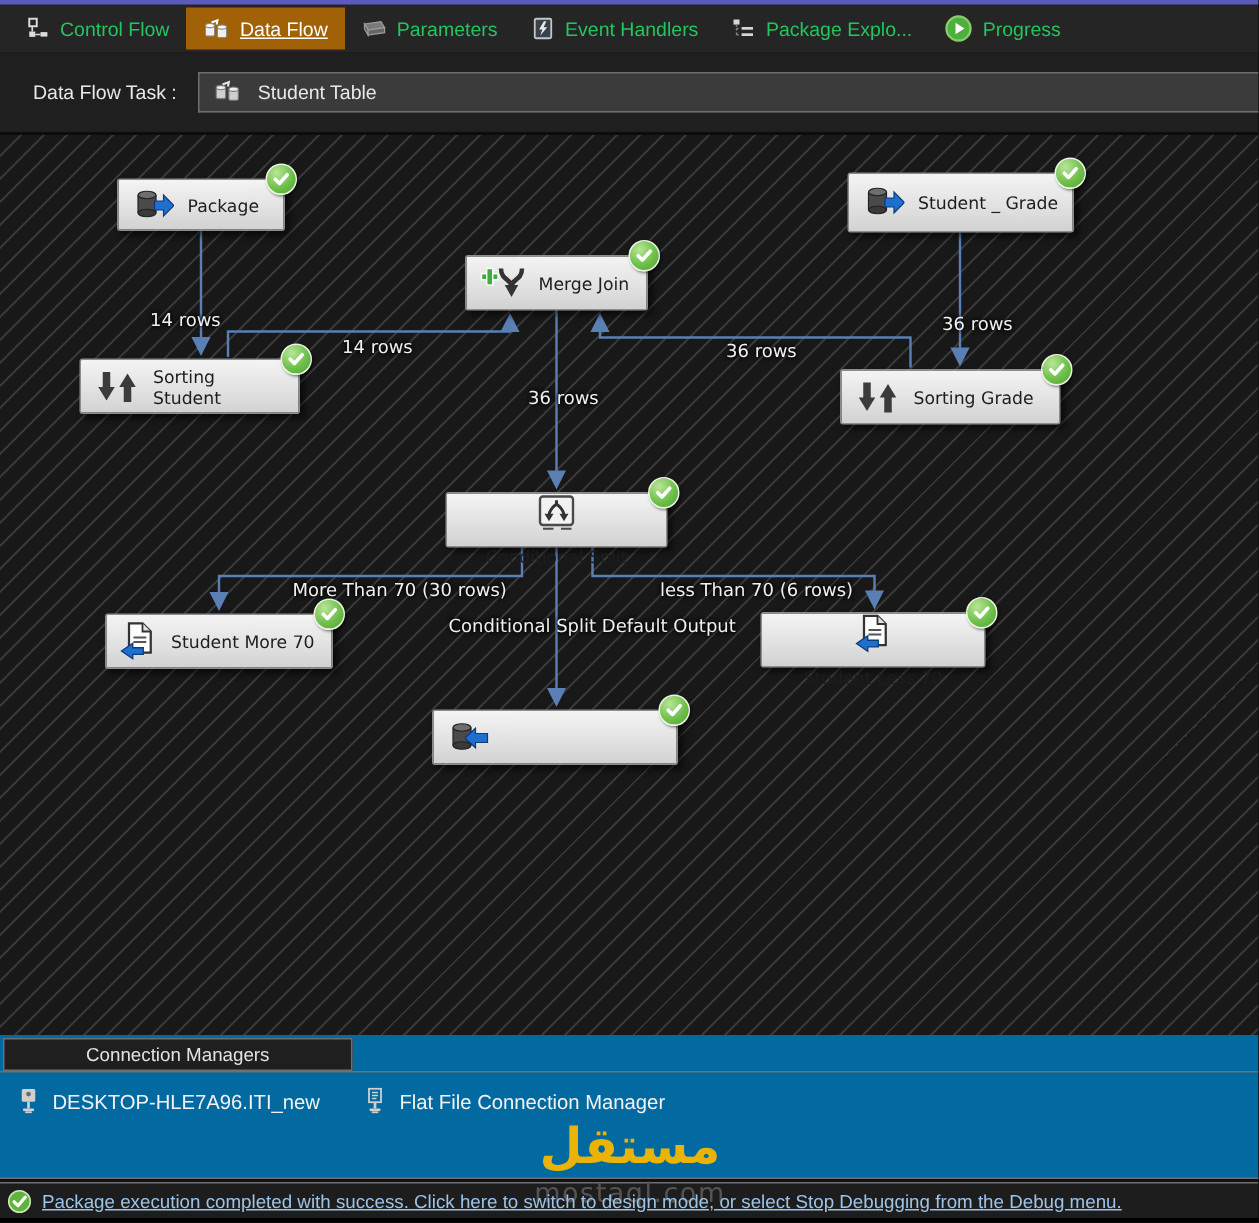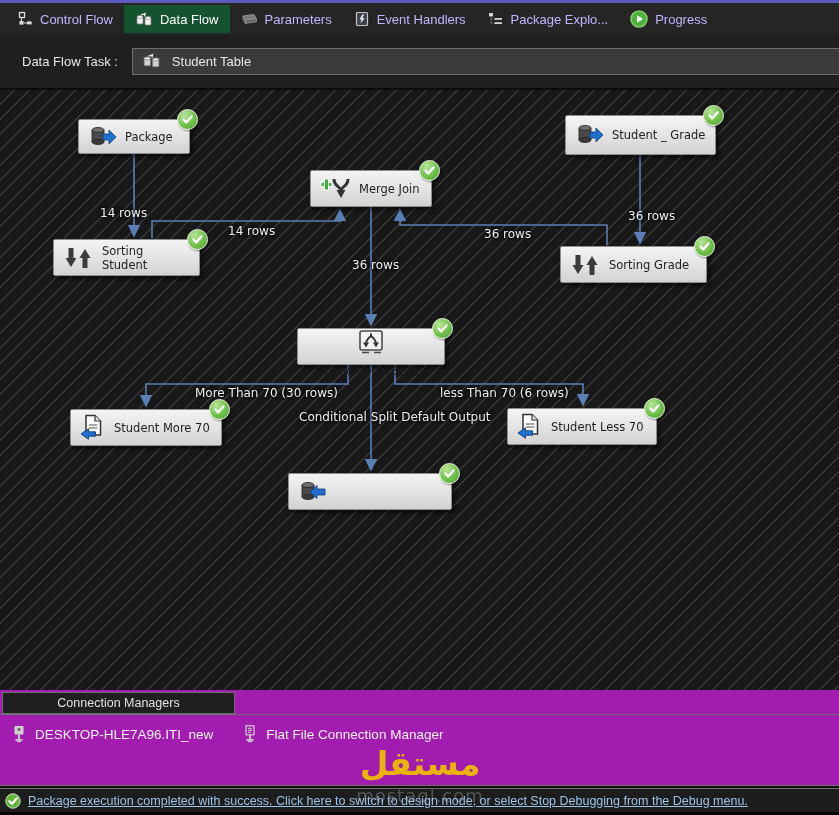--- a/index.html
+++ b/index.html
@@ -4,22 +4,22 @@
 <style>
   * { margin:0; padding:0; box-sizing:border-box; }
   body { background:#000; }
   .screen { position:relative; width:839px; height:815px; background:#111;
     font-family:"Liberation Sans", sans-serif; overflow:hidden; }
 
   
   .topbar { height:35px; background:#252526; border-top:3px solid #5b5bbd;
     display:flex; align-items:center; padding-left:6px; }
   .tab { display:flex; align-items:center; gap:7px; padding:6px 11px;
-    color:#c4b5fd; font-size:13px; cursor:default; white-space:nowrap; }
-  .tab.selected { background:#14532d; color:#fff; }
+    color:#22c55e; font-size:13px; cursor:default; white-space:nowrap; }
+  .tab.selected { background:#a16207; color:#fff;text-decoration:underline; }
   .tab svg { display:block; }
 
   
   .taskrow { height:53px; background:#1f1f1f; display:flex; align-items:center;
     padding-left:22px; }
   .tasklabel { color:#e8e8e8; font-size:13px; margin-right:14px; white-space:nowrap; }
   .combo { flex:1; height:27px; background:#3b3b3b;
     background-image: radial-gradient(#474747 14%, rgba(0,0,0,0) 15%);
     background-size:4px 4px;
     border:1px solid #6e6e6e; border-right:none;
@@ -41,21 +41,21 @@
     font-size:11.5px; font-family:"DejaVu Sans", sans-serif;
     box-shadow:3px 3px 4px rgba(0,0,0,.55); cursor:default; }
   .node svg { flex:none; display:block; }
   .badge { position:absolute; top:-11px; right:-9px; width:21px; height:21px;
     border-radius:50%;
     background:radial-gradient(circle at 34% 28%, #b9e598 0%, #6fc04b 55%, #4ea32f 100%);
     border:1px solid #eaf6e2; box-shadow:1px 1px 2px rgba(0,0,0,.5); }
   .badge svg { position:absolute; left:2px; top:2px; }
 
   
-  .cmpanel { height:96px; background:#a21caf; border-bottom:1px solid #6f6f6f; }
+  .cmpanel { height:96px; background:#0369a1; border-bottom:1px solid #6f6f6f; }
   .cmtabs { height:25px; border-bottom:1px solid #6f6f6f; display:flex; }
   .cmtab { width:233px; margin:2px 0 0 2px; border:1px solid #6f6f6f;
     color:#e2e2e2; font-size:12.5px; display:flex; align-items:center;
     justify-content:center; background:#1f1f1f; }
   .cmitems { display:flex; align-items:flex-end; padding:10px 0 0 12px; }
   .cmitem { display:flex; align-items:center; gap:9px; color:#f2f2f2;
     font-size:13.5px; margin-right:30px; white-space:nowrap; cursor:default; }
 
   
   .gap { height:2px; background:#101010; }
@@ -288,21 +288,21 @@
         <polygon points="1,20 8.5,14.8 8.5,17.8 15.5,17.8 15.5,22.2 8.5,22.2 8.5,25.2" fill="#1e6fd0" stroke="#0a3d78" stroke-width="0.9"></polygon>
       </svg>
       <span>Student More 70</span>
       <span class="badge">
         <svg width="15" height="15" viewBox="0 0 15 15">
             <polyline points="3.5,7.5 6.3,10.3 11.5,4.5" fill="none" stroke="#fff" stroke-width="2.4" stroke-linecap="round" stroke-linejoin="round"></polyline>
           </svg>
       </span>
     </div>
 
-    <div class="node" style="left:507px; top:318px; width:150px; height:37px;">
+    <div class="node" style="left:507px; top:318px; width:150px; height:37px;flex-direction:column;">
       <svg width="25" height="27" viewBox="0 0 25 27">
         <path d="M6,1.5 H15 L20.5,7 V21 H6 z" fill="#fdfdfd" stroke="#333" stroke-width="1.5"></path>
         <path d="M15,1.5 V7 H20.5" fill="#e2e2e2" stroke="#333" stroke-width="1.2"></path>
         <path d="M9,11 H17.5 M9,14 H17.5" stroke="#555" stroke-width="1.2"></path>
         <polygon points="1,20 8.5,14.8 8.5,17.8 15.5,17.8 15.5,22.2 8.5,22.2 8.5,25.2" fill="#1e6fd0" stroke="#0a3d78" stroke-width="0.9"></polygon>
       </svg>
       <span>Student Less 70</span>
       <span class="badge">
         <svg width="15" height="15" viewBox="0 0 15 15">
             <polyline points="3.5,7.5 6.3,10.3 11.5,4.5" fill="none" stroke="#fff" stroke-width="2.4" stroke-linecap="round" stroke-linejoin="round"></polyline>

